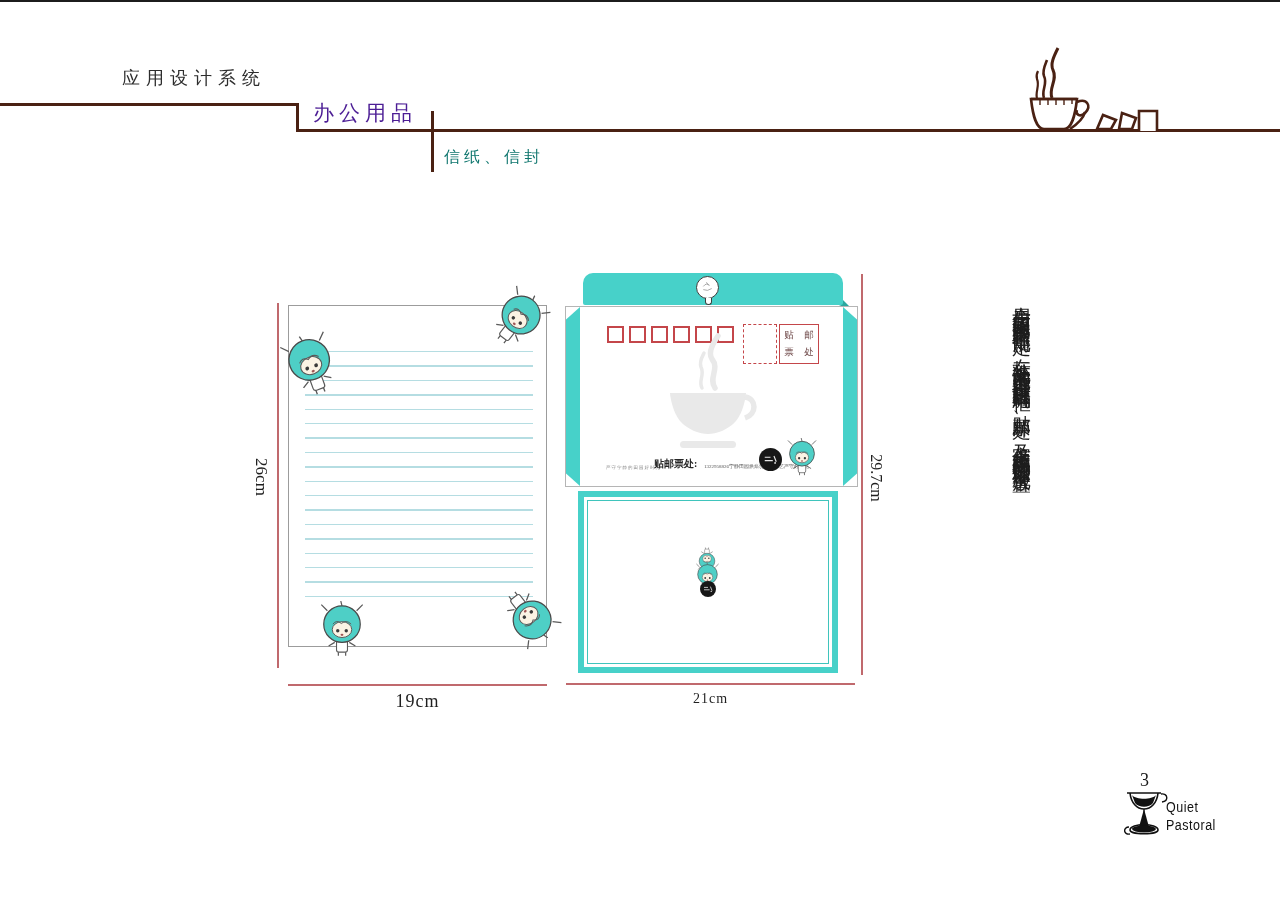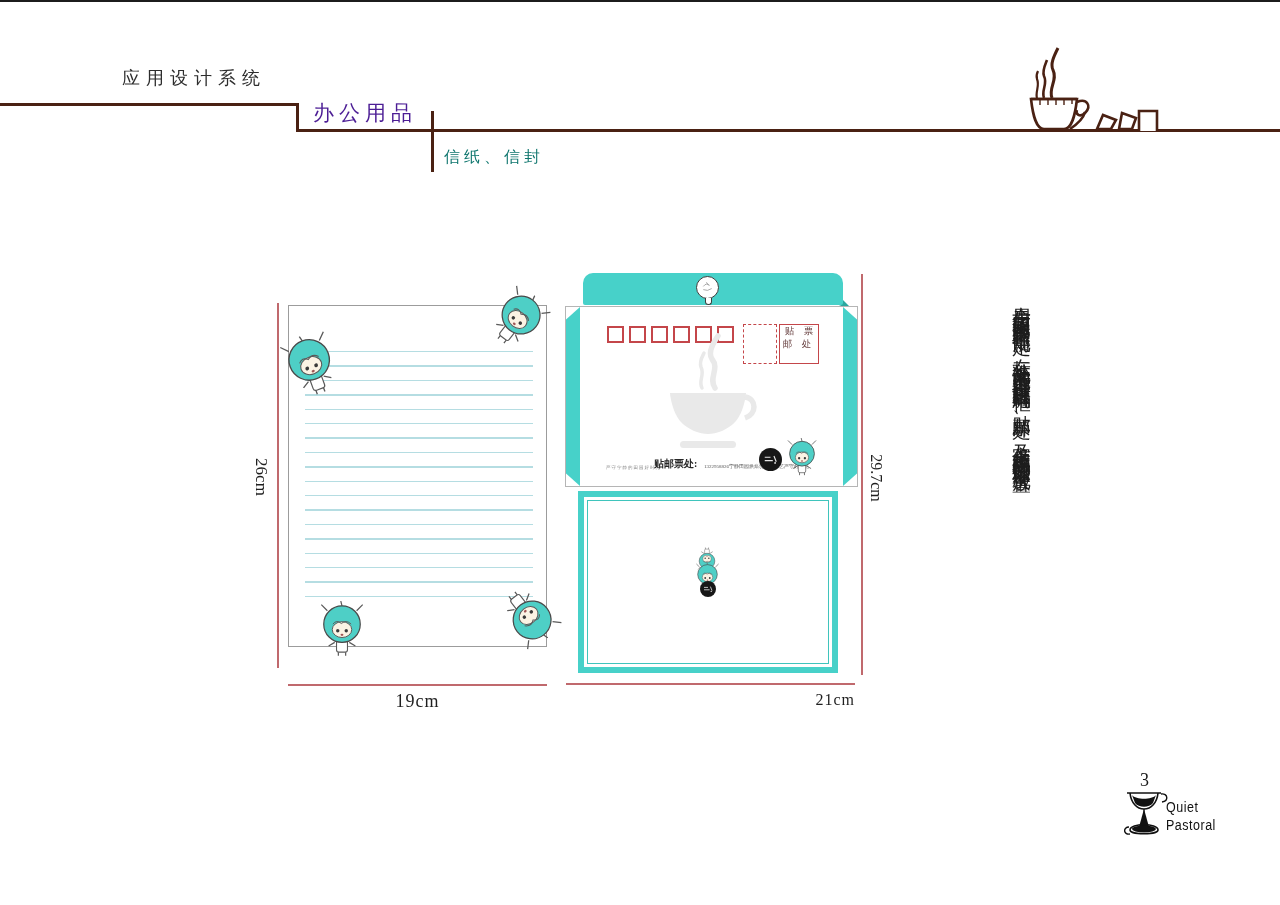--- a/index.html
+++ b/index.html
@@ -44,21 +44,21 @@
   .env-front{left:565px;top:306px;width:293px;height:181px;background:#fff;
     border:1px solid #b5b5b5;box-sizing:border-box;}
   .env-sideflap{position:absolute;top:0;width:14px;height:100%;background:#47d1c9;}
   .env-sideflap.l{left:0;clip-path:polygon(100% 0,0 7%,0 93%,100% 100%);}
   .env-sideflap.r{right:0;clip-path:polygon(0 0,100% 7%,100% 93%,0 100%);}
   .postal-row{position:absolute;left:41px;top:19px;display:flex;gap:5px;}
   .postal-sq{width:13px;height:13px;border:2px solid #c4464a;}
   .stamp-dashed{position:absolute;left:177px;top:17px;width:32px;height:38px;
     border:1.6px dashed #c4464a;}
   .stamp-box{position:absolute;left:213px;top:17px;width:38px;height:38px;
-    border:1.6px solid #c4464a;display:flex;
+    border:1.6px solid #c4464a;display:flex;flex-direction:column;
     justify-content:space-evenly;}
   .stamp-box span{display:block;text-align:center;font-size:9.5px;
     letter-spacing:4px;color:#6b4444;text-indent:4px;}
   .env-watermark{position:absolute;left:92px;top:26px;width:100px;height:130px;}
   .env-note-l{position:absolute;left:40px;top:158px;font-size:4.5px;
     letter-spacing:1px;color:#8a8a8a;white-space:nowrap;}
   .env-phone{position:absolute;left:88px;top:150px;font-size:10px;
     font-weight:bold;color:#262626;white-space:nowrap;}
   .env-phone-detail{position:absolute;left:138px;top:156px;font-size:5px;
     color:#555;white-space:nowrap;}
@@ -66,21 +66,21 @@
   .seal-front{position:absolute;left:193px;top:141px;width:23px;height:23px;}
   .env-back{left:578px;top:491px;width:260px;height:182px;background:#47d1c9;}
   .env-back-gap{position:absolute;inset:6px;background:#fff;}
   .env-back-inner{position:absolute;inset:9px;background:#fff;
     border:1.5px solid #3fc4bc;}
   .seal-back{position:absolute;left:122px;top:90px;width:16px;height:16px;}
   .env-dim-v{left:861px;top:274px;width:2px;height:401px;background:#c0696d;}
   .env-hlabel{left:845px;top:470px;width:64px;height:16px;text-align:center;
     font-size:16px;transform:rotate(90deg);color:#1f1f1f;}
   .env-dim-h{left:566px;top:683px;width:289px;height:2px;background:#c0696d;}
-  .env-wlabel{left:566px;top:691px;width:289px;text-align:right;font-size:16px;
+  .env-wlabel{left:566px;top:691px;width:289px;text-align:center;font-size:14px;
     letter-spacing:1px;color:#1f1f1f;}
   
   .desc{left:895px;top:292px;width:142px;height:392px;
     writing-mode:vertical-rl;font-size:18.5px;letter-spacing:2px;
     line-height:33px;color:#1d1d1d;}
   
   .pg-num{left:1140px;top:770px;font-size:18px;color:#1a1a1a;}
   .hourglass{left:1124px;top:786px;width:46px;height:50px;}
   .brand{left:1166px;top:800px;font-family:"Liberation Sans","DejaVu Sans",sans-serif;
     font-size:12.5px;line-height:15.5px;color:#111;transform:scaleY(1.1);

